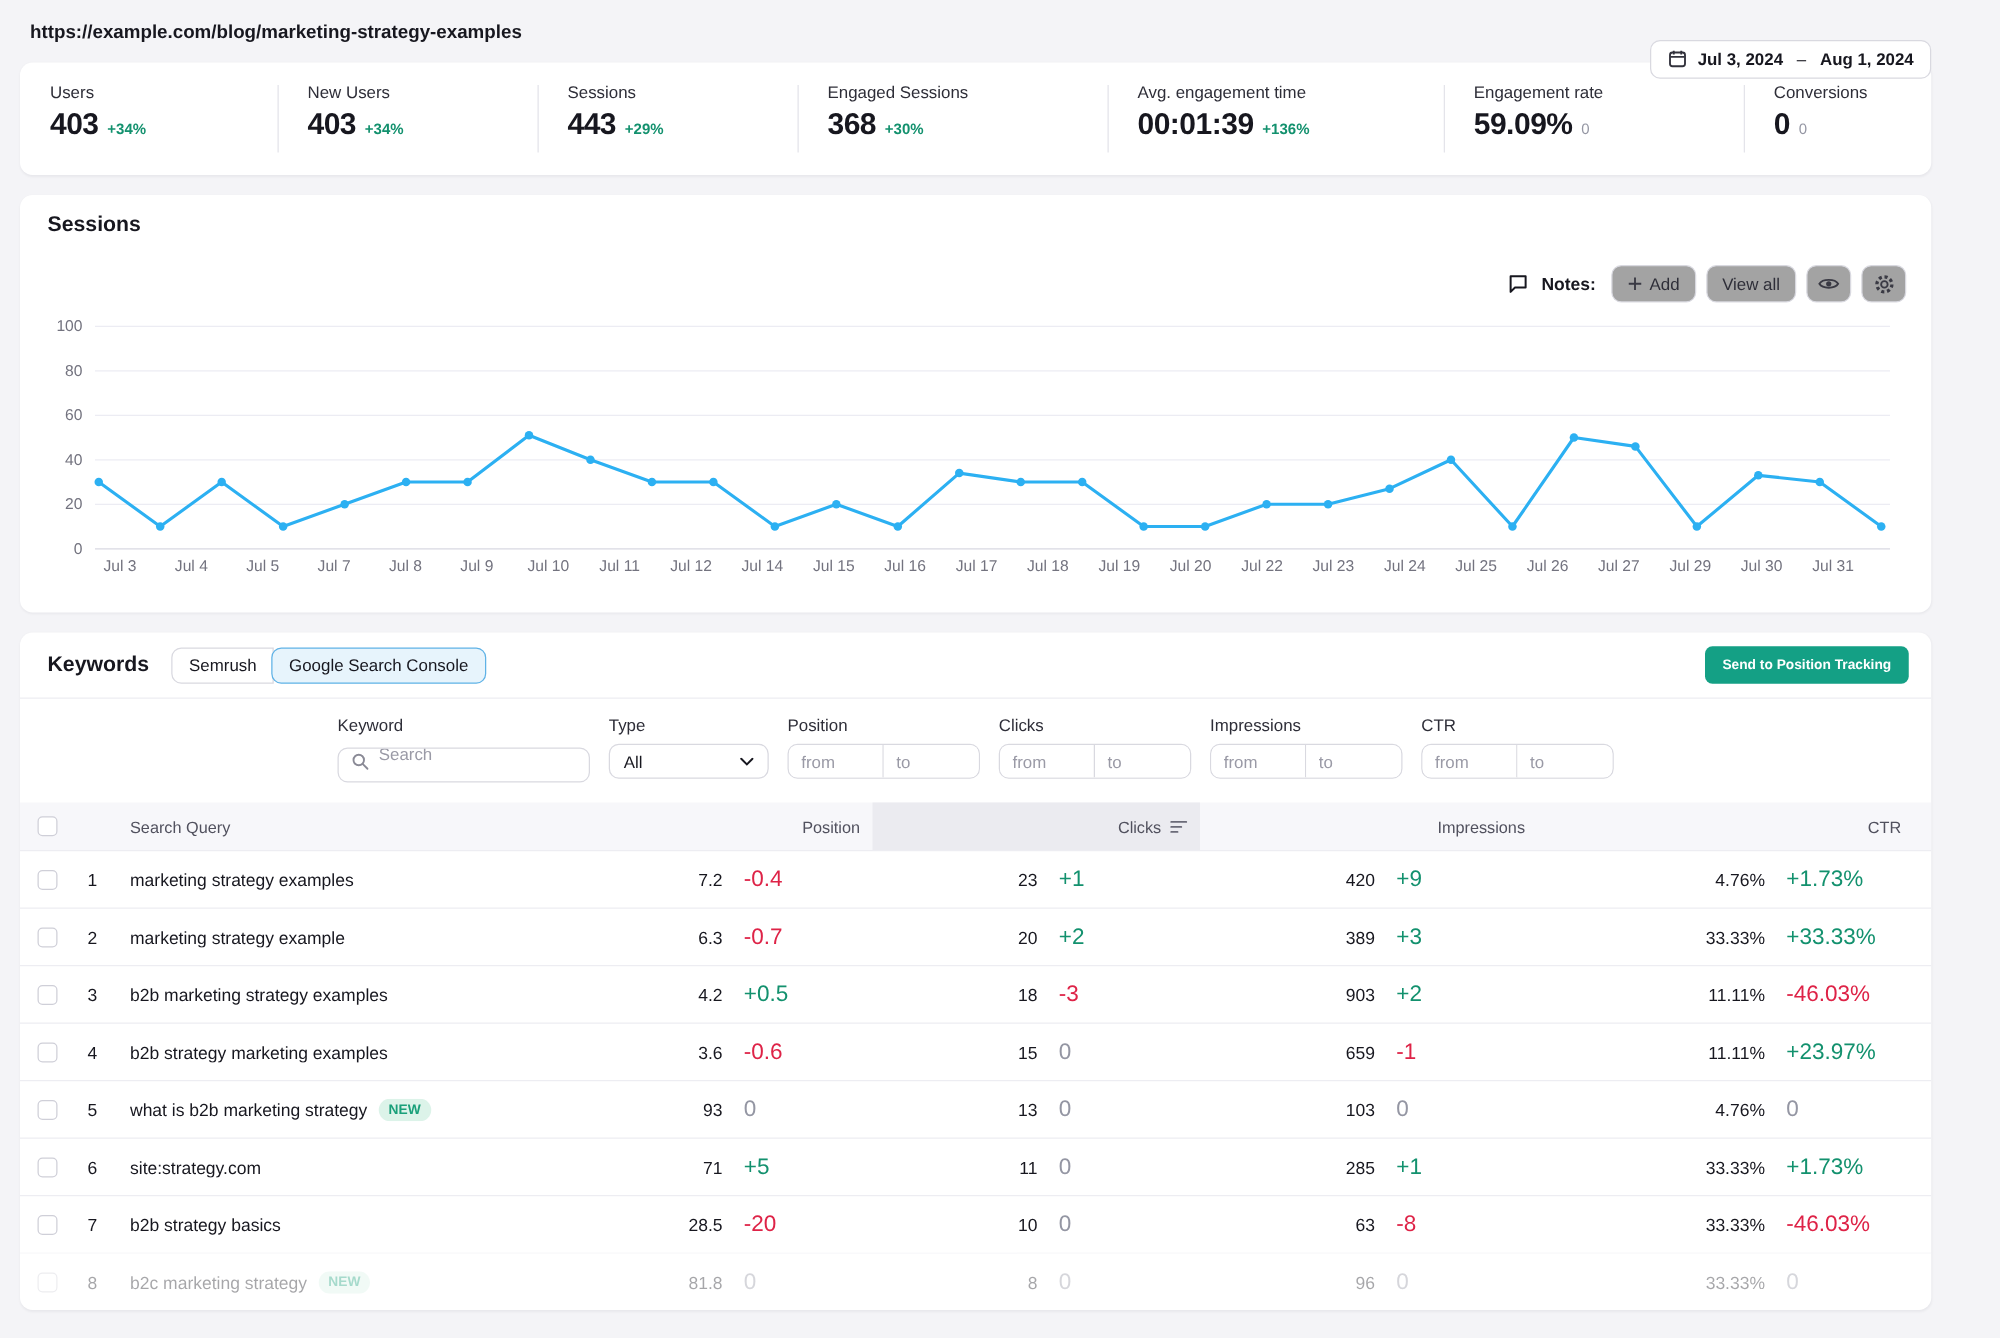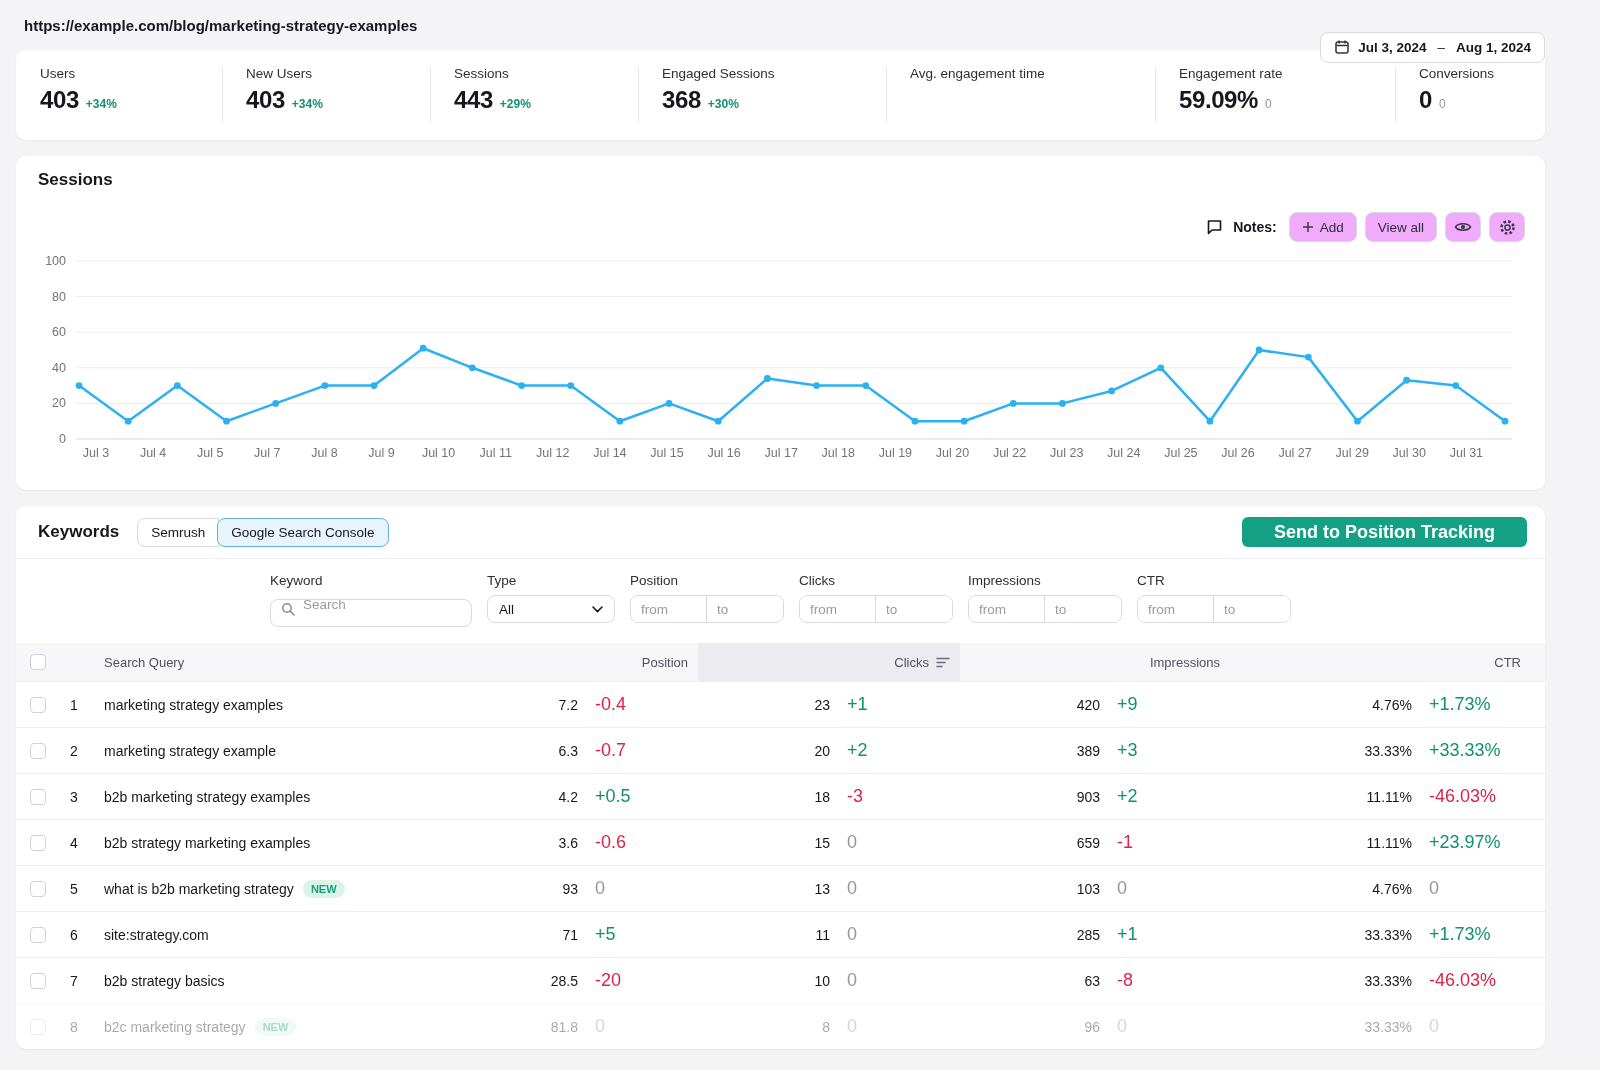--- a/index.html
+++ b/index.html
@@ -38,42 +38,42 @@
   .chg-neg { color:#de2347; }
   .chg-zero { color:#9496a3; font-weight:400; }
 
   
   .sessions { position:relative; height:334px; margin-top:16px; padding:14px 24px 0 22px; }
   .card-title { font-size:17px; font-weight:700; }
   .notes-row { position:absolute; top:56px; right:20px; display:flex; align-items:center; gap:8px; }
   .notes-label { font-size:14px; font-weight:600; margin:0 4px 0 2px; }
   .btn {
     display:inline-flex; align-items:center; gap:6px; height:30px; padding:0 12px;
-    background:#f0abfc; border:1px solid #d9d9e0; border-radius:8px;
+    background:#a3a3a3; border:1px solid #d9d9e0; border-radius:8px;
     font-size:13.5px; color:#2e2e38; cursor:pointer; font-family:inherit;
   }
   .icon-btn { width:36px; justify-content:center; padding:0; }
   #chart { margin-top:54px; margin-left:2px; }
   #chart text { font-family:"Liberation Sans", sans-serif; }
 
   
   .keywords { margin-top:16px; overflow:hidden; }
   .kw-header { display:flex; align-items:center; padding:11px 18px 11px 22px; border-bottom:1px solid #ededf2; }
   .kw-title { font-size:17px; font-weight:700; margin-right:18px; }
   .tabs { display:flex; align-items:center; }
   .tab {
     height:29px; display:flex; align-items:center; padding:0 13px; font-size:13.5px;
     border:1px solid #d9d9e0; background:#fff; cursor:pointer; font-family:inherit; color:#17171f;
   }
   .tab:first-child { border-radius:8px 0 0 8px; }
   .tab.active { border:1.5px solid #5fb2e6; background:#e7f4fc; border-radius:8px; margin-left:-2px; }
   .kw-spacer { flex:1; }
   .send-btn {
-    height:30px; padding:0 32px; background:#14a085; color:#fff; border:none; border-radius:6px;
-    font-size:18px; font-weight:700; cursor:pointer; font-family:inherit;
+    height:30px; padding:0 14px; background:#14a085; color:#fff; border:none; border-radius:6px;
+    font-size:11px; font-weight:700; cursor:pointer; font-family:inherit;
   }
 
   
   .filters { display:flex; gap:15px; padding:14px 22px 16px;justify-content:center; }
   .fgroup { display:flex; flex-direction:column; }
   .flabel { font-size:13.5px; color:#2e2e38; margin-bottom:7px; }
   .search-box { position:relative; width:202px; }
   .search-box input {
     width:100%; height:28px; border:1px solid #d9d9e0; border-radius:8px;
     padding:0 10px 17px 32px; font-size:13.5px; font-family:inherit; color:#17171f; outline:none;
@@ -156,20 +156,24 @@
       </div>
       <div class="metric">
         <div class="metric-label">Engaged Sessions</div>
         <div class="metric-value-row">
           <span class="metric-value">368</span>
           <span class="metric-change chg-pos">+30%</span>
         </div>
       </div>
       <div class="metric">
         <div class="metric-label">Avg. engagement time</div>
+        <div class="metric-value-row">
+          <span class="metric-value">00:01:39</span>
+          <span class="metric-change chg-pos">+136%</span>
+        </div>
       </div>
       <div class="metric">
         <div class="metric-label">Engagement rate</div>
         <div class="metric-value-row">
           <span class="metric-value">59.09%</span>
           <span class="metric-change chg-zero">0</span>
         </div>
       </div>
       <div class="metric">
         <div class="metric-label">Conversions</div>

